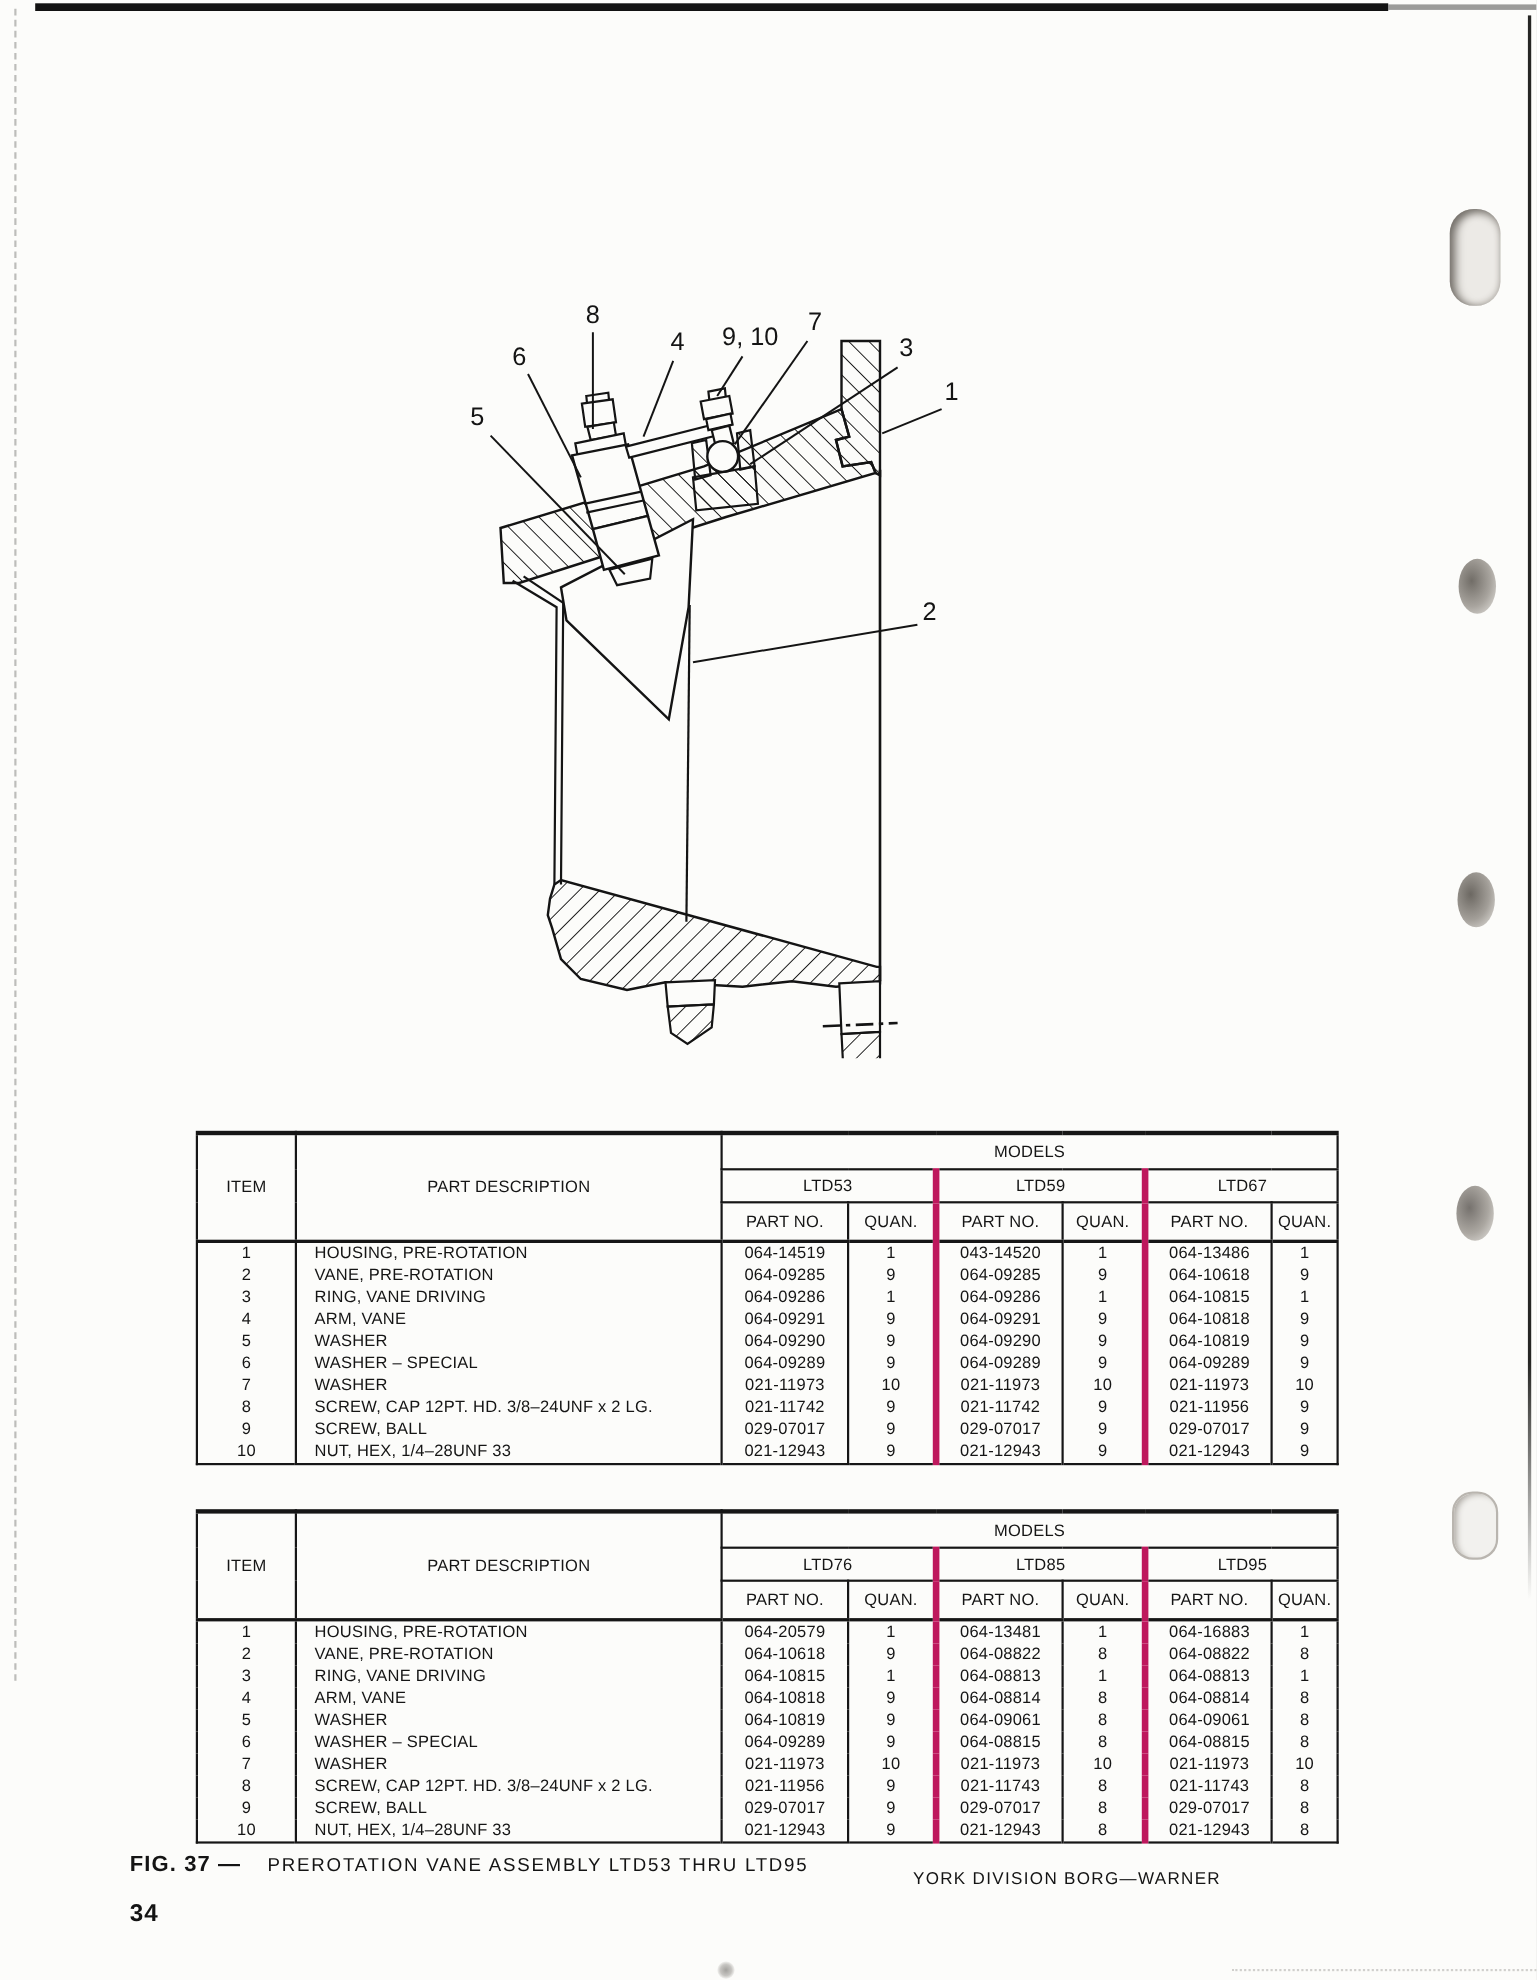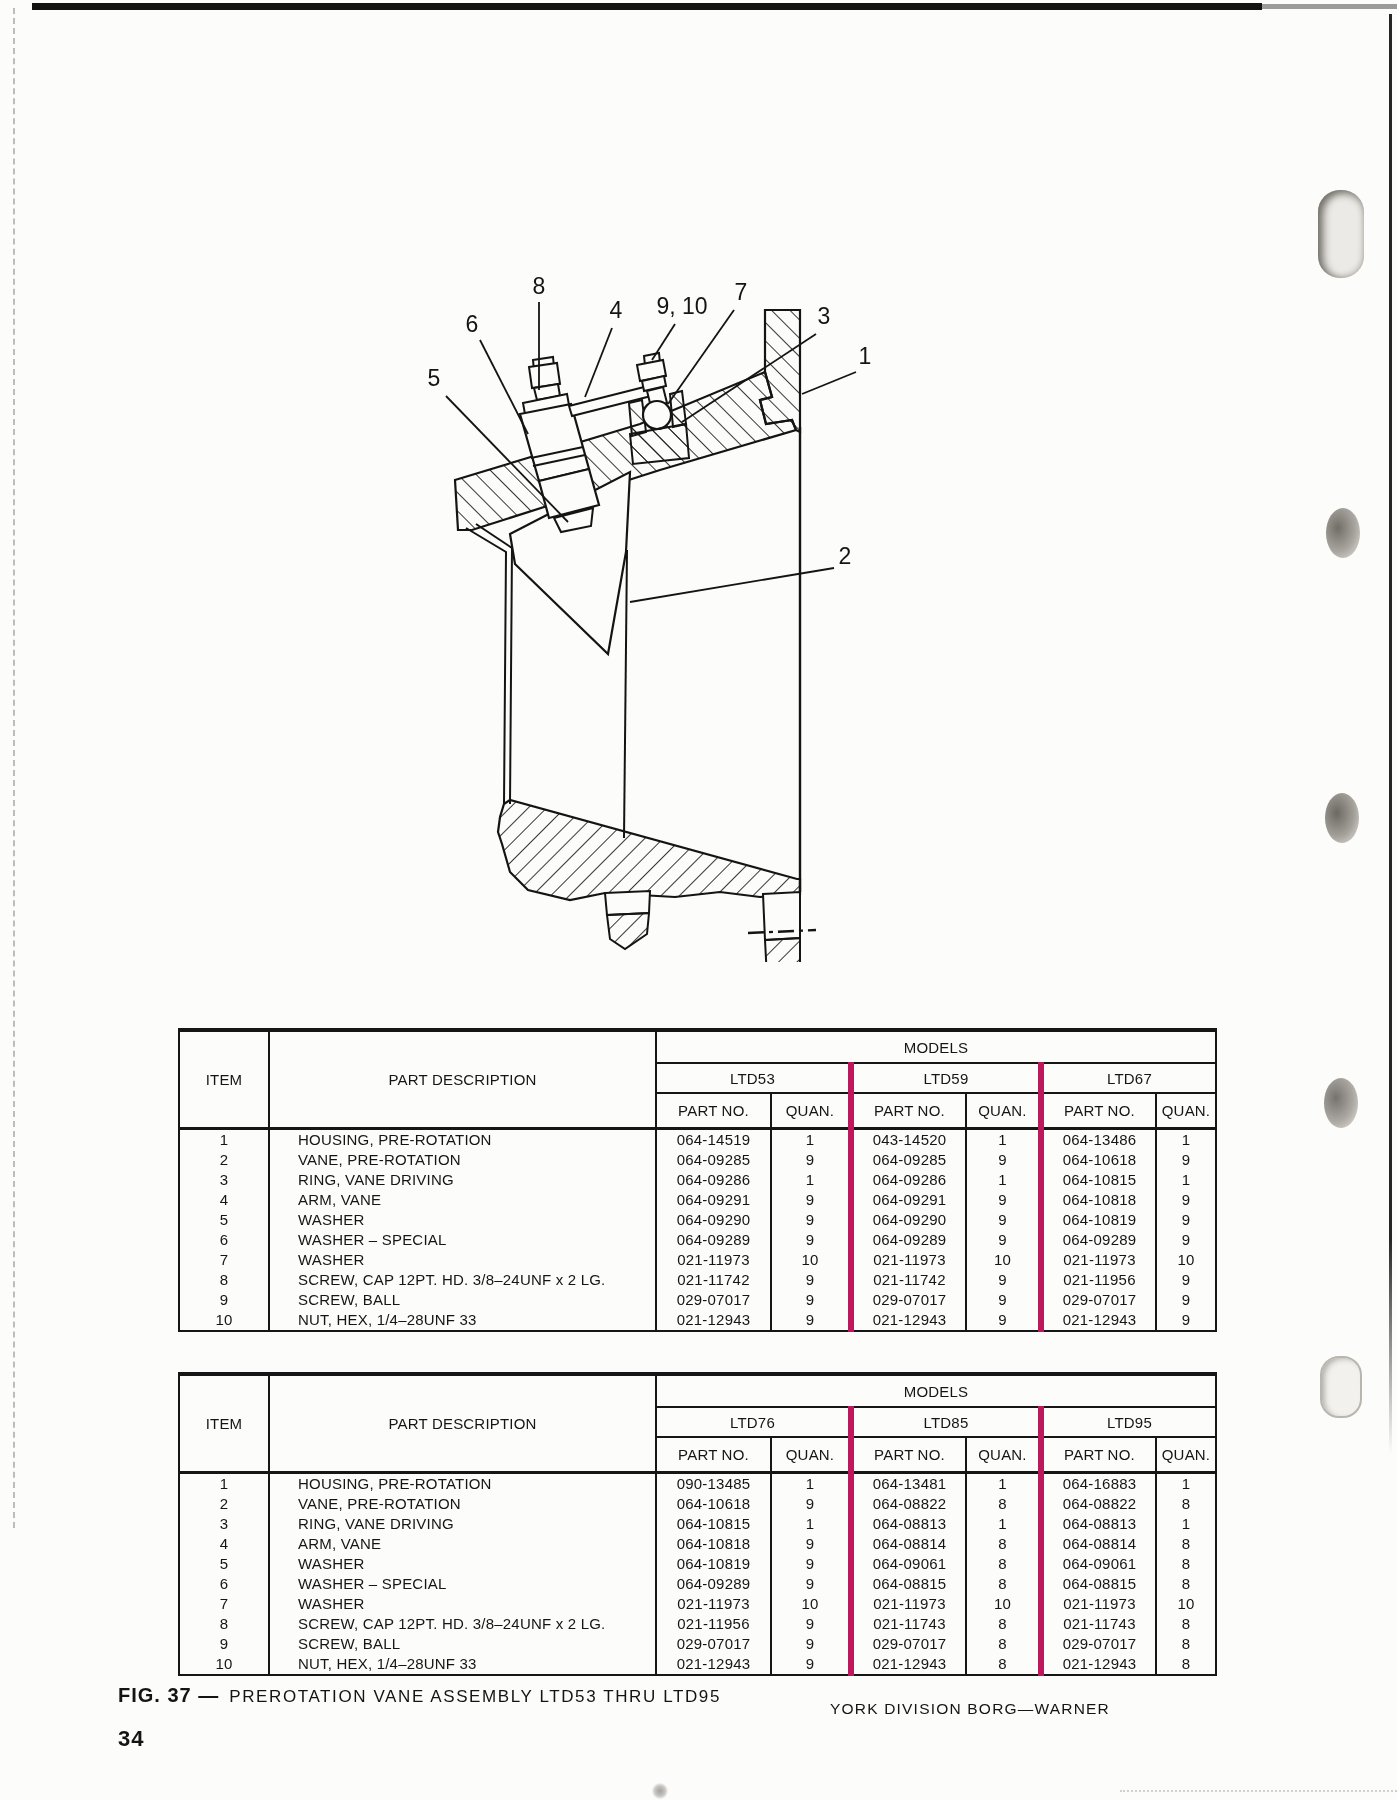--- a/index.html
+++ b/index.html
@@ -49,24 +49,24 @@
   .parts-table{border:2px solid #161616;border-top-width:4px;}
   .bl2{border-left:2px solid #161616;}
   .bl3{border-left:6px solid #be185d;}
   .bb2{border-bottom:2px solid #161616;}
   .bb3{border-bottom:3px solid #161616;}
   tr.hrow1 th{height:30px;}
   tr.hrow2 th{height:28px;}
   tr.hrow3 th{height:33px;}
   .parts-table tbody td{height:20px;line-height:20px;white-space:nowrap;overflow:hidden;}
   td.c, th.c{text-align:center;}
-  td.desc{text-align:left;padding-left:28px;}
+  td.desc{text-align:left;padding-left:16px;}
 
   
-  .caption{position:absolute;left:118px;top:1684px;display:flex;align-items:baseline;gap:10px;}
+  .caption{position:absolute;left:118px;top:1684px;display:flex;align-items:baseline;gap:24px;}
   .caption-fig{font-size:20px;font-weight:bold;letter-spacing:1px;}
   .caption-text{font-size:17px;font-weight:400;letter-spacing:1.6px;}
   .page-number{position:absolute;left:118px;top:1726px;font-size:22px;font-weight:bold;letter-spacing:1px;}
   .footer-right{position:absolute;right:287px;top:1700px;font-size:15.5px;letter-spacing:1.2px;}
 </style>
 </head>
 <body>
 
 <div class="page">
 
@@ -322,21 +322,21 @@
             <th class="c bb3 bl3">PART NO.</th>
             <th class="c bl2 bb3">QUAN.</th>
             <th class="c bb3 bl3">PART NO.</th>
             <th class="c bl2 bb3">QUAN.</th>
           </tr>
         </thead>
         <tbody>
           <tr>
             <td class="c">1</td>
             <td class="desc bl2">HOUSING, PRE-ROTATION</td>
-            <td class="c bl2">090-13485</td>
+            <td class="c bl2">064-20579</td>
             <td class="c bl2">1</td>
             <td class="c bl3">064-13481</td>
             <td class="c bl2">1</td>
             <td class="c bl3">064-16883</td>
             <td class="c bl2">1</td>
           </tr>
           <tr>
             <td class="c">2</td>
             <td class="desc bl2">VANE, PRE-ROTATION</td>
             <td class="c bl2">064-10618</td>

